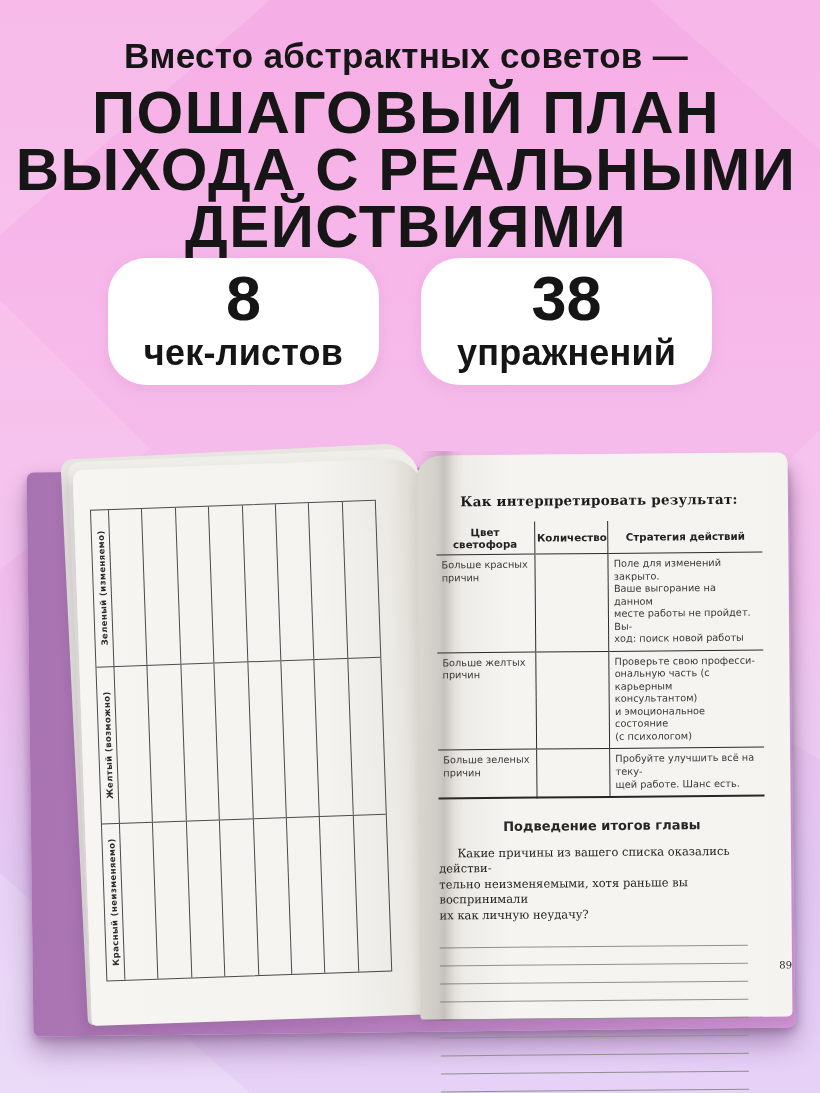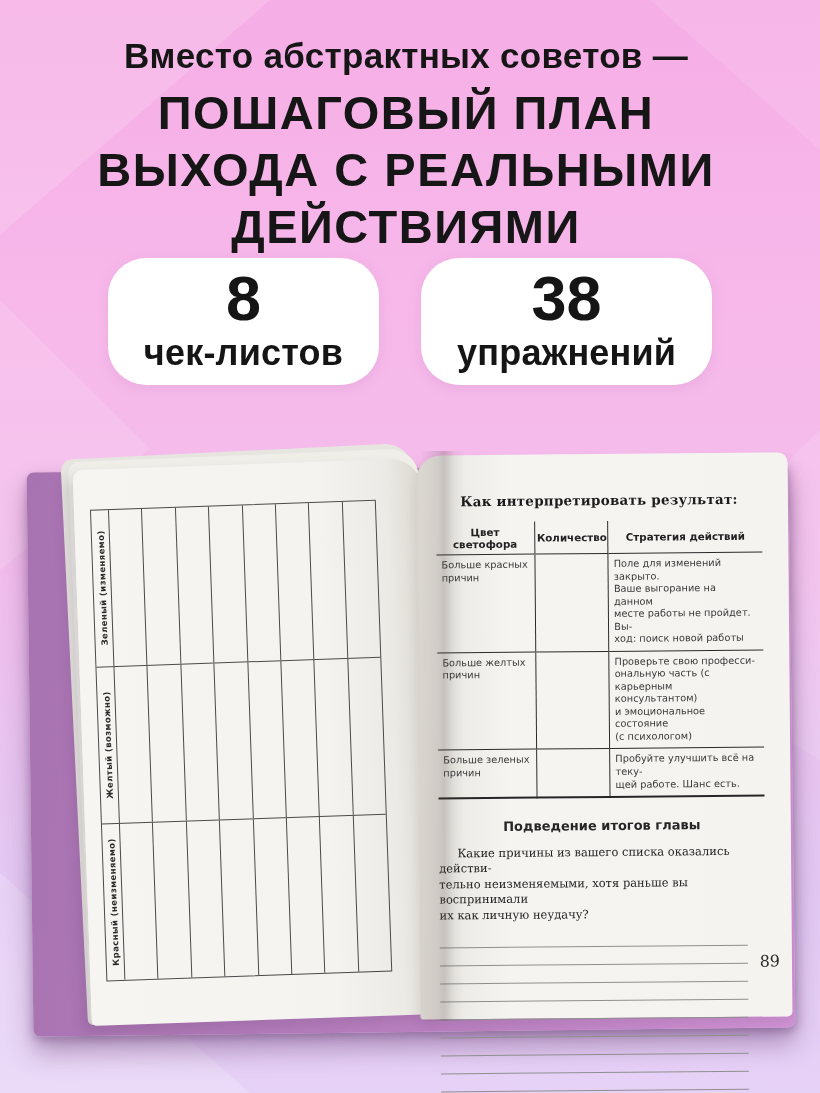--- a/index.html
+++ b/index.html
@@ -12,21 +12,21 @@
   .bg-shape{position:absolute;pointer-events:none;}
   .bgs1{left:0;top:0;width:270px;height:235px;background:rgba(255,255,255,.15);clip-path:polygon(0 0,100% 0,0 100%);}
   .bgs2{left:0;top:300px;width:150px;height:270px;background:rgba(255,255,255,.12);clip-path:polygon(0 0,100% 55%,0 100%);}
   .bgs3{left:0;bottom:0;width:250px;height:220px;background:rgba(255,255,255,.18);clip-path:polygon(0 0,100% 100%,0 100%);}
   .bgs4{right:0;top:430px;width:210px;height:330px;background:rgba(255,255,255,.12);clip-path:polygon(100% 0,100% 100%,0 62%);}
   .bgs5{right:0;top:0;width:170px;height:150px;background:rgba(255,255,255,.10);clip-path:polygon(0 0,100% 0,100% 100%);}
 
   
   .headline{position:absolute;left:0;right:8px;top:36px;text-align:center;color:var(--headline,#161616);}
   .headline-intro{font-size:35px;font-weight:800;letter-spacing:.3px;}
-  .headline-main{margin-top:8px;font-weight:900;font-size:47px;line-height:57px;letter-spacing:1.5px;}
+  .headline-main{margin-top:8px;font-weight:900;font-size:60px;line-height:57px;letter-spacing:1.5px;}
 
   
   .badges{position:absolute;left:0;right:0;top:258px;display:flex;justify-content:center;gap:42px;}
   .badge{background:var(--badge,#ffffff);border-radius:38px;height:127px;display:flex;flex-direction:column;
          align-items:center;justify-content:center;padding:0 36px;box-shadow:0 4px 14px rgba(190,110,180,.18);}
   .badge-number{font-size:63px;font-weight:900;line-height:.95;color:#151515;}
   .badge-label{font-size:36px;font-weight:800;color:#151515;margin-top:3px;letter-spacing:.2px;}
 
   
   .book{position:absolute;left:20px;top:446px;width:778px;height:604px;}
@@ -70,21 +70,21 @@
        padding:4px 5px 5px;white-space:pre-line;}
   table.result th:nth-child(1){width:30%;}
   table.result th:nth-child(2){width:22%;}
   table.result th:nth-child(3){width:48%;}
   .summary-heading{margin-top:20px;text-align:center;font-family:"DejaVu Sans",sans-serif;
        font-size:13px;font-weight:700;color:#262626;}
   .summary-text{margin-top:12px;font-family:"DejaVu Serif",serif;font-size:11.5px;line-height:15.4px;
        color:#1d1d1d;white-space:pre-line;text-indent:1.6em;}
   .writing-lines{margin-top:7px;width:308px;}
   .wline{height:17px;border-bottom:1px solid #8f8f8f;}
-  .page-number{position:absolute;right:12px;bottom:46px;font-family:"DejaVu Serif",serif;font-size:16px;color:#2a2a2a;}
+  .page-number{position:absolute;right:0;bottom:46px;font-family:"DejaVu Serif",serif;font-size:10px;color:#2a2a2a;}
 </style>
 </head>
 <body style="--headline: #161616; --badge: #ffffff;">
 
 <div class="bg-shape bgs1"></div>
 <div class="bg-shape bgs2"></div>
 <div class="bg-shape bgs3"></div>
 <div class="bg-shape bgs4"></div>
 <div class="bg-shape bgs5"></div>
 

